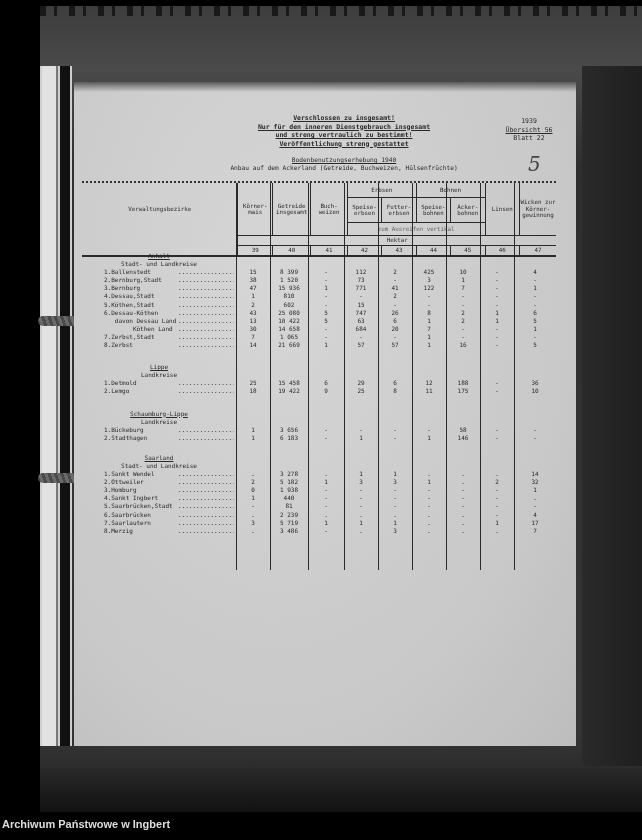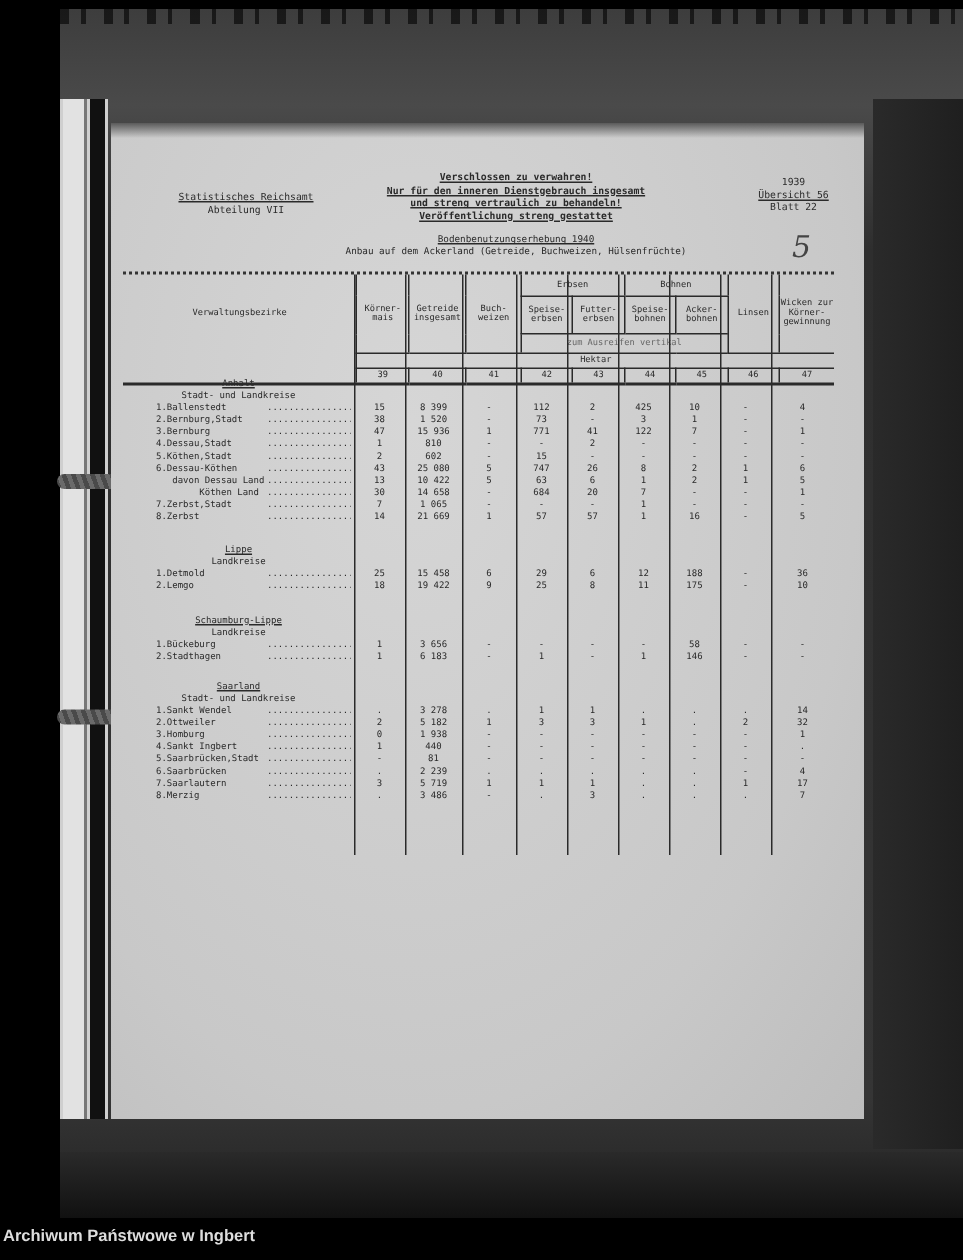--- a/index.html
+++ b/index.html
@@ -85,29 +85,25 @@
     <div class="spine"></div>
 </div>
 <div class="cord" style="top:316px"></div>
 <div class="cord" style="top:473px"></div>
 <div class="hole" style="left:94px;top:338px"></div>
 <div class="hole" style="left:94px;top:494px"></div>
 
 <div class="page">
   <div class="page-shade-top"></div>
 
-  <div class="hdr-left">
-    <div class="u">Statistisches Reichsamt</div>
-    <div>Abteilung VII</div>
-  </div>
 
   <div class="hdr-center">
-    <div class="u">Verschlossen zu verwahren!</div>
+    <div class="u">Verschlossen zu insgesamt!</div>
     <div class="u">Nur für den inneren Dienstgebrauch insgesamt</div>
-    <div class="u">und streng vertraulich zu behandeln!</div>
+    <div class="u">und streng vertraulich zu bestimmt!</div>
     <div class="u">Veröffentlichung streng gestattet</div>
   </div>
 
   <div class="hdr-right">
     <div>1939</div>
     <div class="u">Übersicht 56</div>
     <div>Blatt 22</div>
   </div>
 
   <div class="hand5">5</div>

